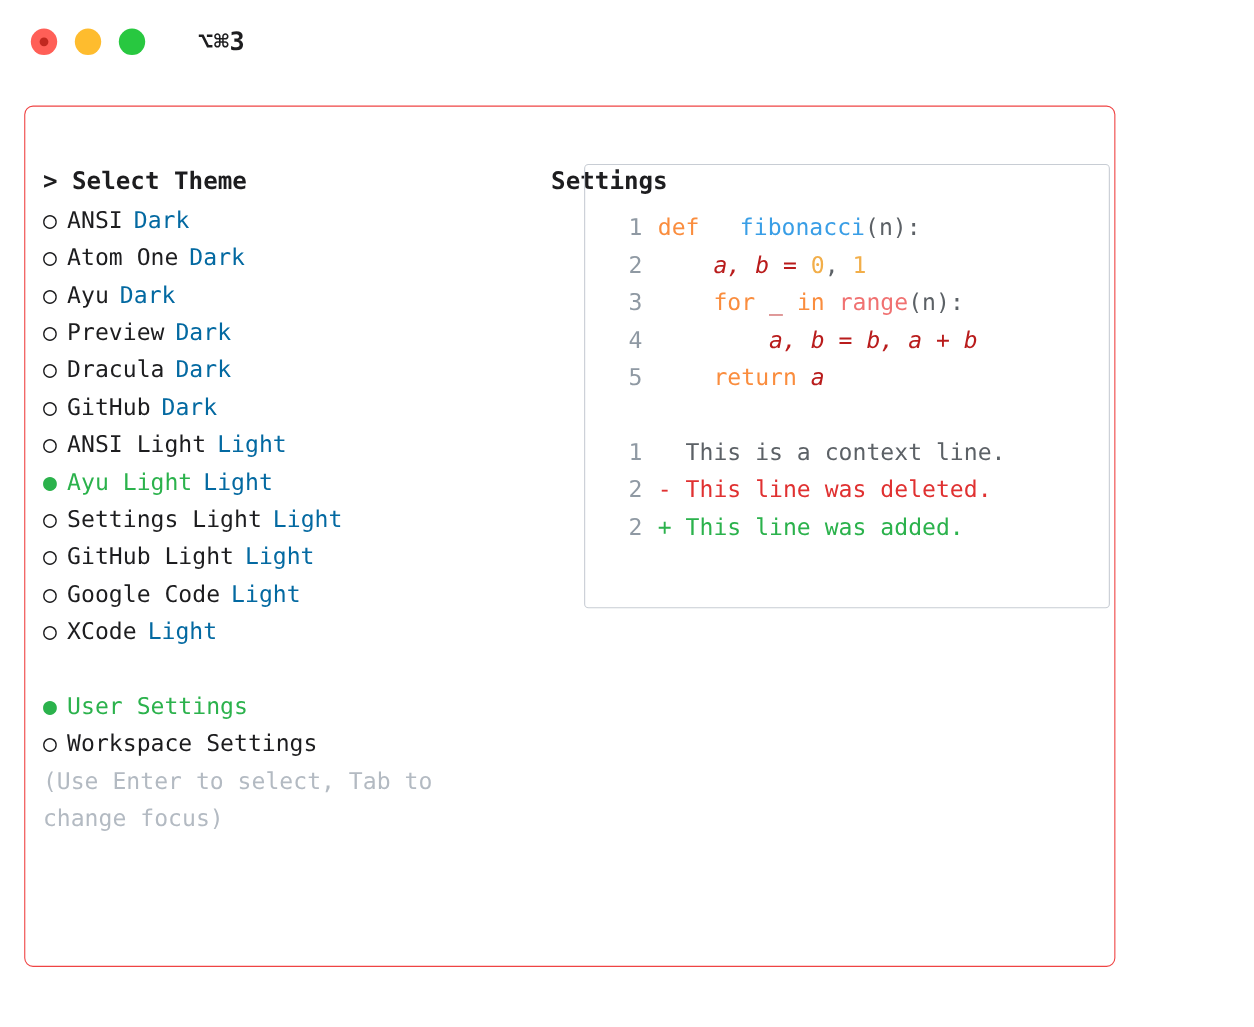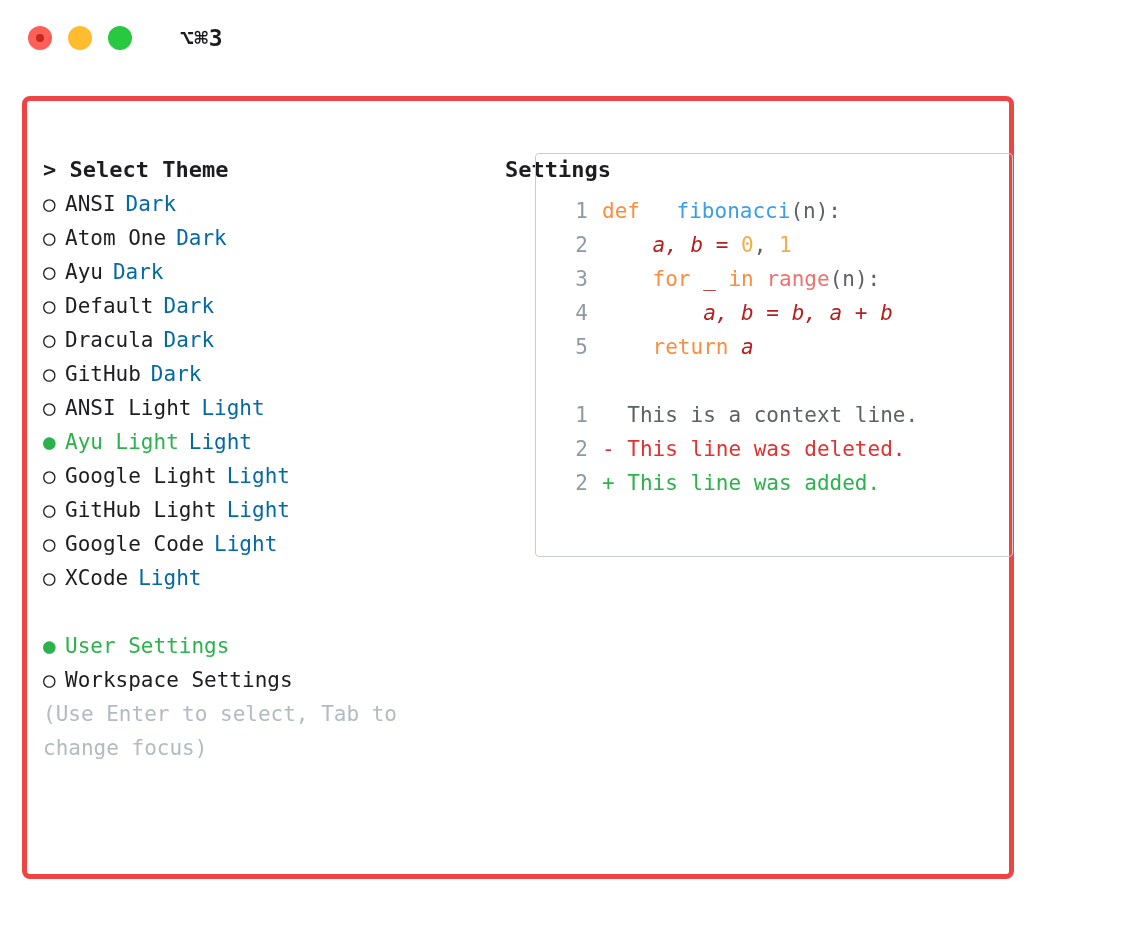--- a/index.html
+++ b/index.html
@@ -53,21 +53,21 @@
     font-weight: bold;
     color: #1d1d1f;
     letter-spacing: 0.5px;
   }
   .panel {
     position: absolute;
     left: 22px;
     top: 96px;
     width: 992px;
     height: 783px;
-    border: 5px solid #ef4444;
+    border: 1px solid #ef4444;
     border-radius: 8px;
     box-sizing: border-box;
   }
   .panel-inner {
     position: relative;
     width: 100%;
     height: 100%;
   }
   .col-left {
     position: absolute;
@@ -170,26 +170,26 @@
 
   <div class="panel">
     <div class="panel-inner">
 
       <div class="col-left">
         <div class="head">&gt; Select Theme</div>
         <div id="theme-list">
             <div class="opt"><span class="bullet">○</span><span class="label">ANSI</span><span class="variant">Dark</span></div>
             <div class="opt"><span class="bullet">○</span><span class="label">Atom One</span><span class="variant">Dark</span></div>
             <div class="opt"><span class="bullet">○</span><span class="label">Ayu</span><span class="variant">Dark</span></div>
-            <div class="opt"><span class="bullet">○</span><span class="label">Default</span><span class="variant">Dark</span></div>
+            <div class="opt"><span class="bullet">○</span><span class="label">Preview</span><span class="variant">Dark</span></div>
             <div class="opt"><span class="bullet">○</span><span class="label">Dracula</span><span class="variant">Dark</span></div>
             <div class="opt"><span class="bullet">○</span><span class="label">GitHub</span><span class="variant">Dark</span></div>
             <div class="opt"><span class="bullet">○</span><span class="label">ANSI Light</span><span class="variant">Light</span></div>
             <div class="opt selected"><span class="bullet">●</span><span class="label">Ayu Light</span><span class="variant">Light</span></div>
-            <div class="opt"><span class="bullet">○</span><span class="label">Google Light</span><span class="variant">Light</span></div>
+            <div class="opt"><span class="bullet">○</span><span class="label">Settings Light</span><span class="variant">Light</span></div>
             <div class="opt"><span class="bullet">○</span><span class="label">GitHub Light</span><span class="variant">Light</span></div>
             <div class="opt"><span class="bullet">○</span><span class="label">Google Code</span><span class="variant">Light</span></div>
             <div class="opt"><span class="bullet">○</span><span class="label">XCode</span><span class="variant">Light</span></div>
           </div>
 
         <div class="spacer-lg"></div>
         <div id="apply-list">
             <div class="opt selected"><span class="bullet">●</span><span class="label">User Settings</span></div>
             <div class="opt"><span class="bullet">○</span><span class="label">Workspace Settings</span></div>
           </div>

